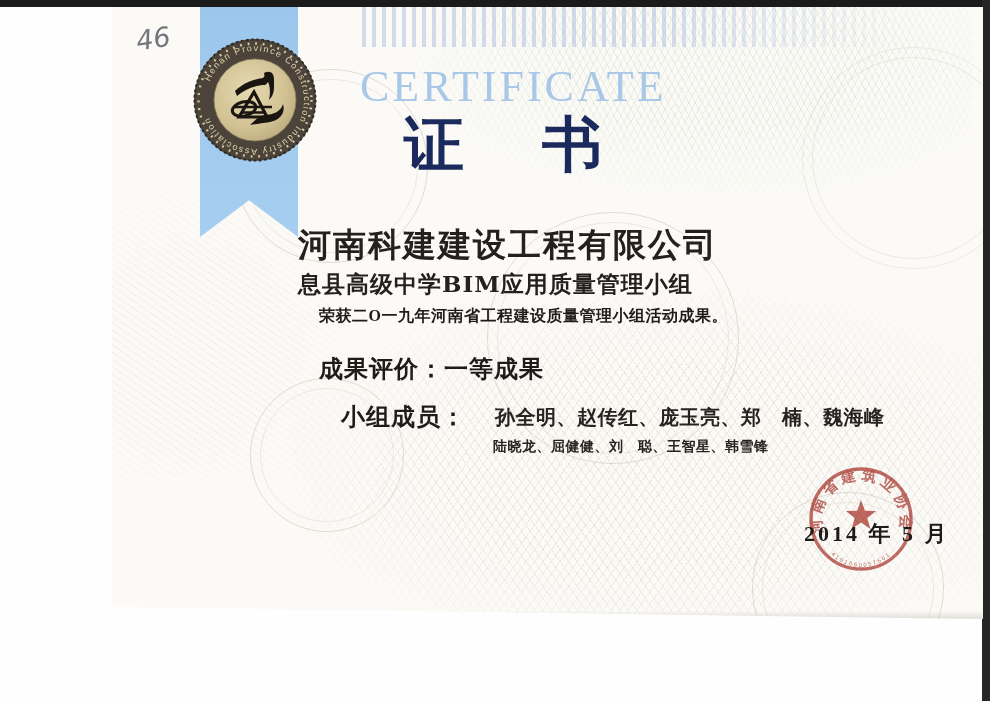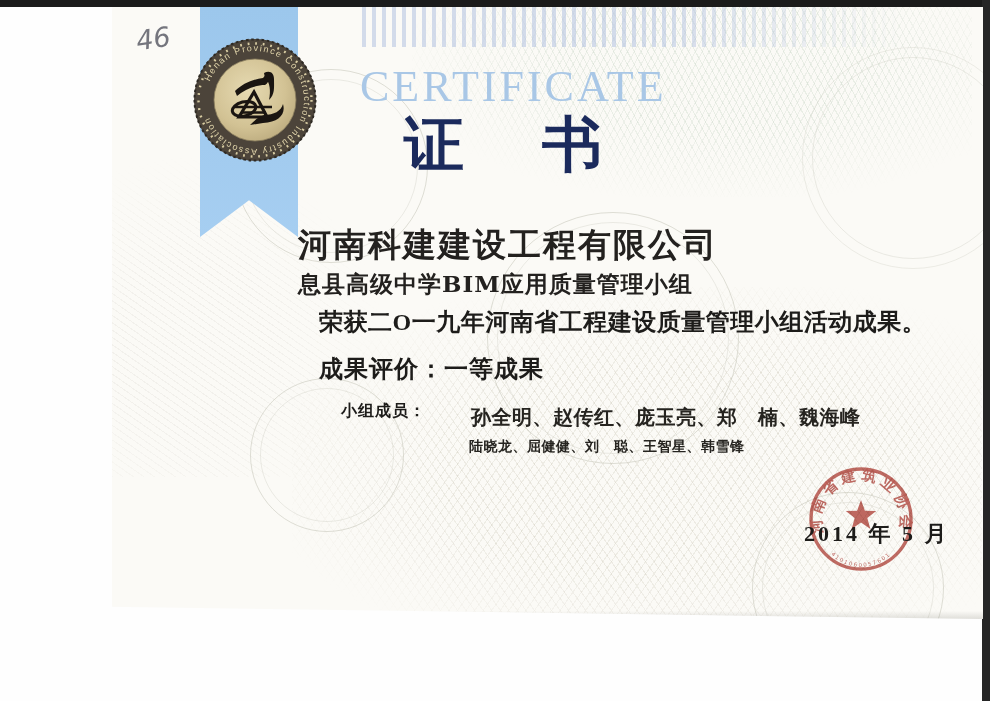--- a/index.html
+++ b/index.html
@@ -83,27 +83,27 @@
   .zh-callig{
     position:absolute;color:#23211f;font-weight:600;
     font-family:"DejaVu Serif","Liberation Serif",serif;white-space:nowrap;
   }
   .zh-song{
     position:absolute;color:#1d1c1a;font-weight:700;
     font-family:"Liberation Serif","DejaVu Serif",serif;white-space:nowrap;
   }
   .zh-hei{
     position:absolute;color:#262420;font-weight:700;
-    font-family:"DejaVu Sans","Liberation Sans",sans-serif;white-space:nowrap;
+    font-family:"DejaVu Sans","Liberation Sans",sans-serif;white-space:nowrap;margin-left:24px;
   }
   .line1{left:186px;top:216px;font-size:33px;letter-spacing:2px;}
   .line2{left:186px;top:262px;font-size:23px;letter-spacing:1px;}
-  .line3{left:207px;top:299px;font-size:24px;letter-spacing:.5px;font-family:Liberation Serif, serif;}
+  .line3{left:207px;top:299px;font-size:16px;letter-spacing:.5px;font-family:Liberation Serif, serif;}
   .line4{left:207px;top:346px;font-size:24px;letter-spacing:1px;}
-  .members-label{left:229px;top:394px;font-size:16px;letter-spacing:1px;}
+  .members-label{left:229px;top:394px;font-size:24px;letter-spacing:1px;}
   .members-row1{left:359px;top:397px;font-size:20px;letter-spacing:.5px;}
   .members-row2{left:357px;top:431px;font-size:14px;letter-spacing:.5px;}
   .date-line{left:692px;top:512px;font-size:22px;letter-spacing:3px;z-index:6;}
 
   .seal{position:absolute;left:693px;top:456px;width:112px;height:112px;z-index:5;
     opacity:.88;mix-blend-mode:multiply;}
 </style>
 </head>
 <body>
 

